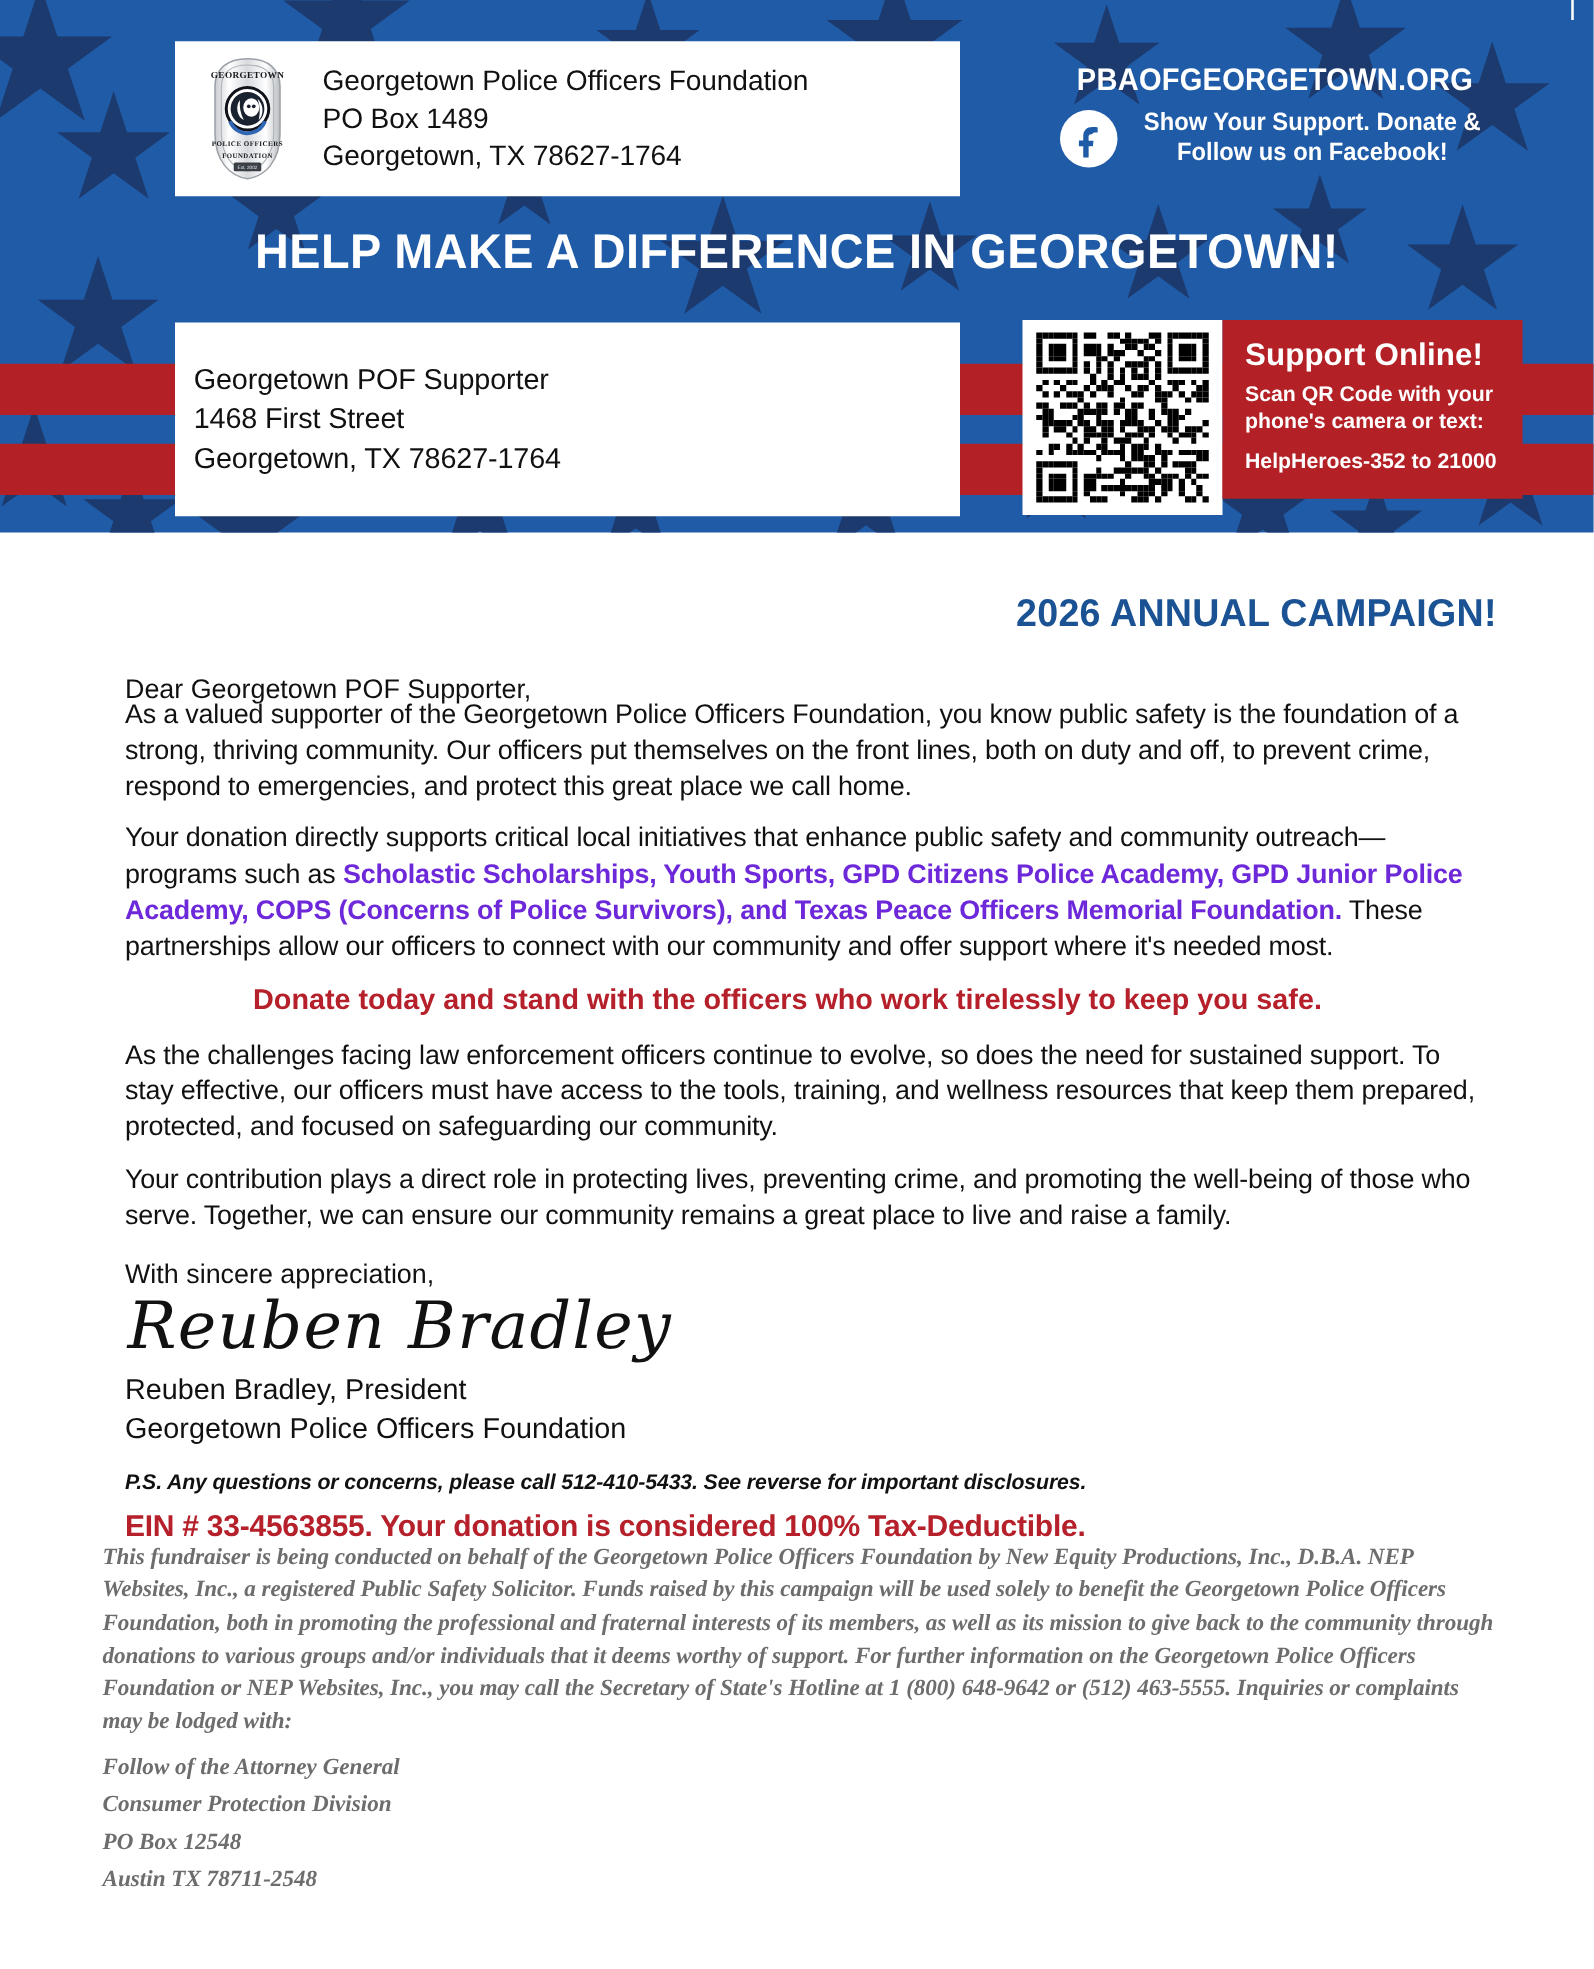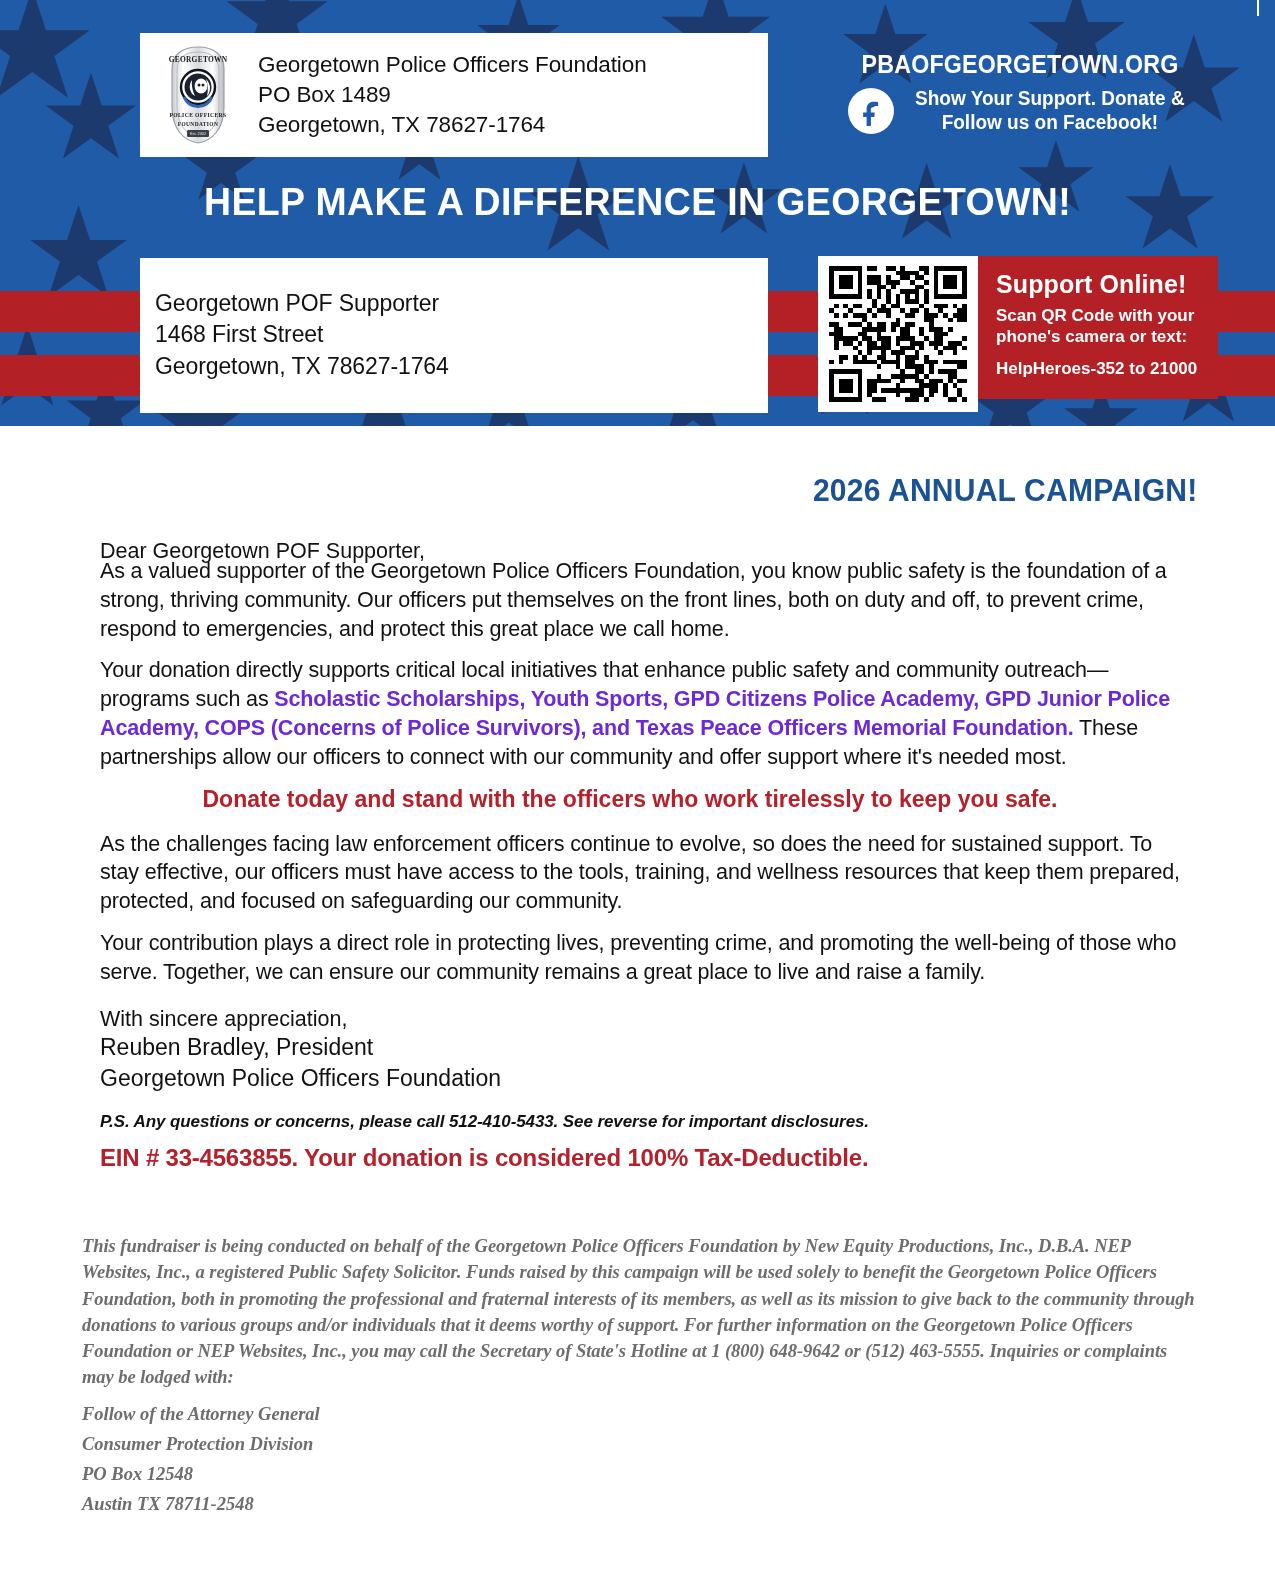--- a/index.html
+++ b/index.html
@@ -1289,20 +1289,21 @@
 
       <p class="para tight"><span>Your donation directly supports critical local initiatives that enhance public safety and community outreach—programs such as </span><span class="redbold">Scholastic Scholarships, Youth Sports, GPD Citizens Police Academy, GPD Junior Police Academy, COPS (Concerns of Police Survivors), and Texas Peace Officers Memorial Foundation.</span><span> These partnerships allow our officers to connect with our community and offer support where it's needed most.</span></p>
 
       <p class="callout">Donate today and stand with the officers who work tirelessly to keep you safe.</p>
 
       <p class="para">As the challenges facing law enforcement officers continue to evolve, so does the need for sustained support. To stay effective, our officers must have access to the tools, training, and wellness resources that keep them prepared, protected, and focused on safeguarding our community.</p>
 
       <p class="para">Your contribution plays a direct role in protecting lives, preventing crime, and promoting the well-being of those who serve. Together, we can ensure our community remains a great place to live and raise a family.</p>
 
       <div class="closing">With sincere appreciation,</div>
+      <div class="signature">Reuben Bradley</div>
       <div class="signer">
         <div>Reuben Bradley, President</div>
         <div>Georgetown Police Officers Foundation</div>
       </div>
 
       <div class="ps-line">P.S. Any questions or concerns, please call 512-410-5433. See reverse for important disclosures.</div>
       <div class="ein-line">EIN # 33-4563855. Your donation is considered 100% Tax-Deductible.</div>
     </div>
   </div>
 

